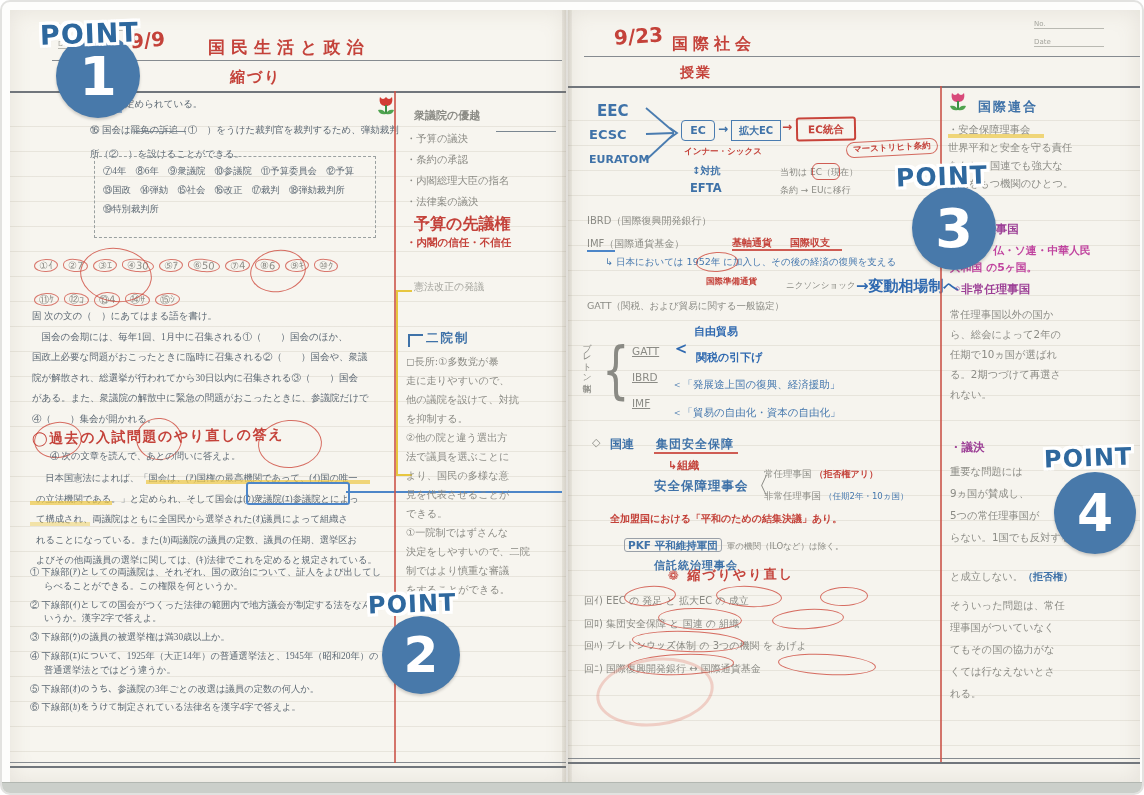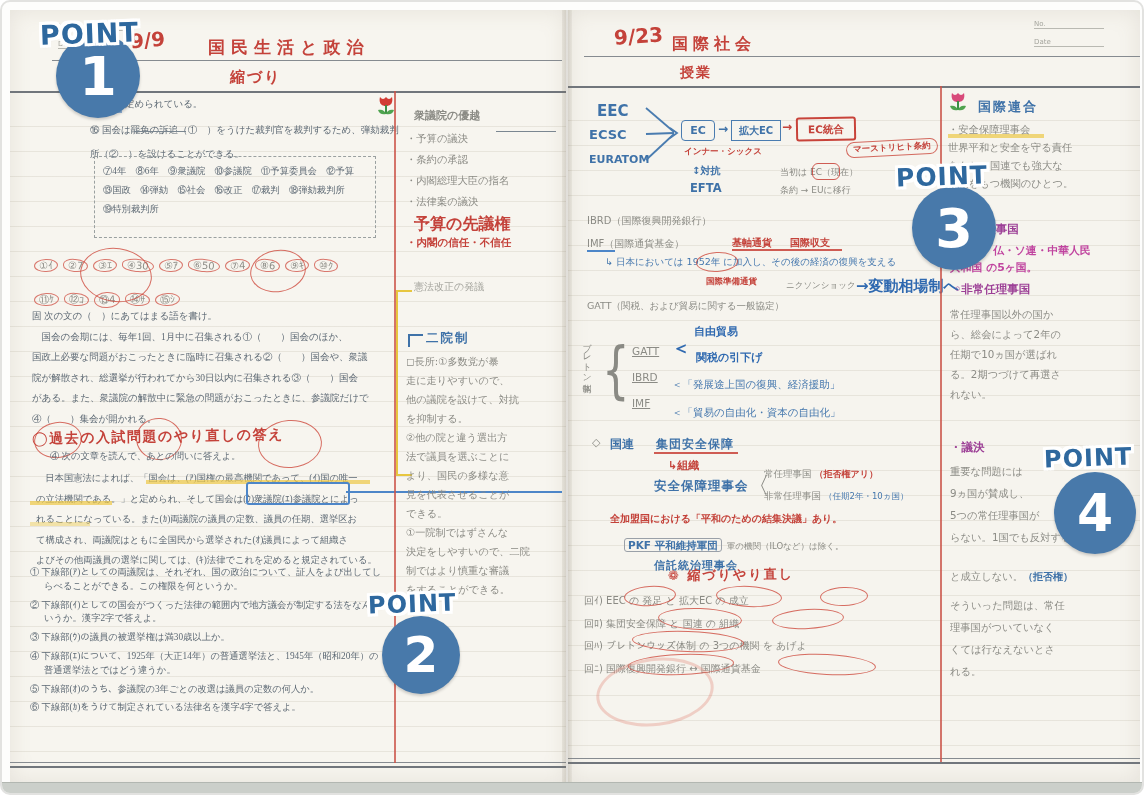--- a/index.html
+++ b/index.html
@@ -92,22 +92,22 @@
 
     <div class="abs hand red" style="left:22px;top:418px;font-size:14px;letter-spacing:1.5px;transform:rotate(-1deg);">◯過去の入試問題のやり直しの答え</div>
     <div class="ellipse" style="left:24px;top:412px;width:46px;height:34px;transform:rotate(-8deg);"></div>
     <div class="ellipse" style="left:126px;top:408px;width:44px;height:40px;transform:rotate(5deg);"></div>
     <div class="ellipse" style="left:248px;top:410px;width:62px;height:46px;transform:rotate(-4deg);"></div>
 
     <div class="abs print" style="left:40px;top:440px;font-size:9.3px;">④ 次の文章を読んで、あとの問いに答えよ。</div>
     <div class="abs print" style="left:26px;top:458px;font-size:9.3px;line-height:20.5px;width:352px;">
         <div>　日本国憲法によれば、「国会は、(ｱ)国権の最高機関であって、(ｲ)国の唯一</div>
         <div>の立法機関である。」と定められ、そして国会は(ｳ)衆議院(ｴ)参議院とによっ</div>
+        <div>て構成され、両議院はともに全国民から選挙された(ｵ)議員によって組織さ</div>
         <div>れることになっている。また(ｶ)両議院の議員の定数、議員の任期、選挙区お</div>
-        <div>て構成され、両議院はともに全国民から選挙された(ｵ)議員によって組織さ</div>
         <div>よびその他両議員の選挙に関しては、(ｷ)法律でこれを定めると規定されている。</div>
       </div>
     <div class="ul-y" style="left:136px;top:470px;width:224px;"></div>
     <div class="ul-y" style="left:20px;top:491px;width:82px;"></div>
     <div class="ul-y" style="left:20px;top:512px;width:60px;opacity:.6;"></div>
     <div class="box-blue" style="left:236px;top:472px;width:100px;height:19px;"></div>
     <div class="ul-b" style="left:336px;top:481px;width:216px;"></div>
 
     <div class="abs print" style="left:20px;top:556px;font-size:9.3px;line-height:13.8px;width:356px;">
         <div class="q-item">① 下線部(ｱ)としての両議院は、それぞれ、国の政治について、証人をよび出してしらべることができる。この権限を何というか。</div>
@@ -317,20 +317,21 @@
         <div>9ヵ国が賛成し、</div>
         <div>5つの常任理事国が</div>
         <div>らない。1国でも反対する</div>
       </div>
     <div class="abs" style="left:382px;top:560px;font-size:10.3px;">
       <span class="hand pencil">と成立しない。</span><span class="hand blue" style="font-size:10px;">（拒否権）</span>
     </div>
     <div class="abs hand pencil" style="left:382px;top:584px;font-size:10.3px;line-height:22px;width:170px;">
         <div>そういった問題は、常任</div>
         <div>理事国がついていなく</div>
+        <div>てもその国の協力がな</div>
         <div>くては行なえないとさ</div>
         <div>れる。</div>
       </div>
 
     <div class="badge" style="left:322px;top:146px;width:130px;height:130px;">
       <div class="c" style="left:22px;top:30px;width:84px;height:84px;font-size:54px;">
           <span>3</span>
         </div>
       <div class="w" style="left:6px;top:6px;font-size:25px;">POINT</div>
     </div>

